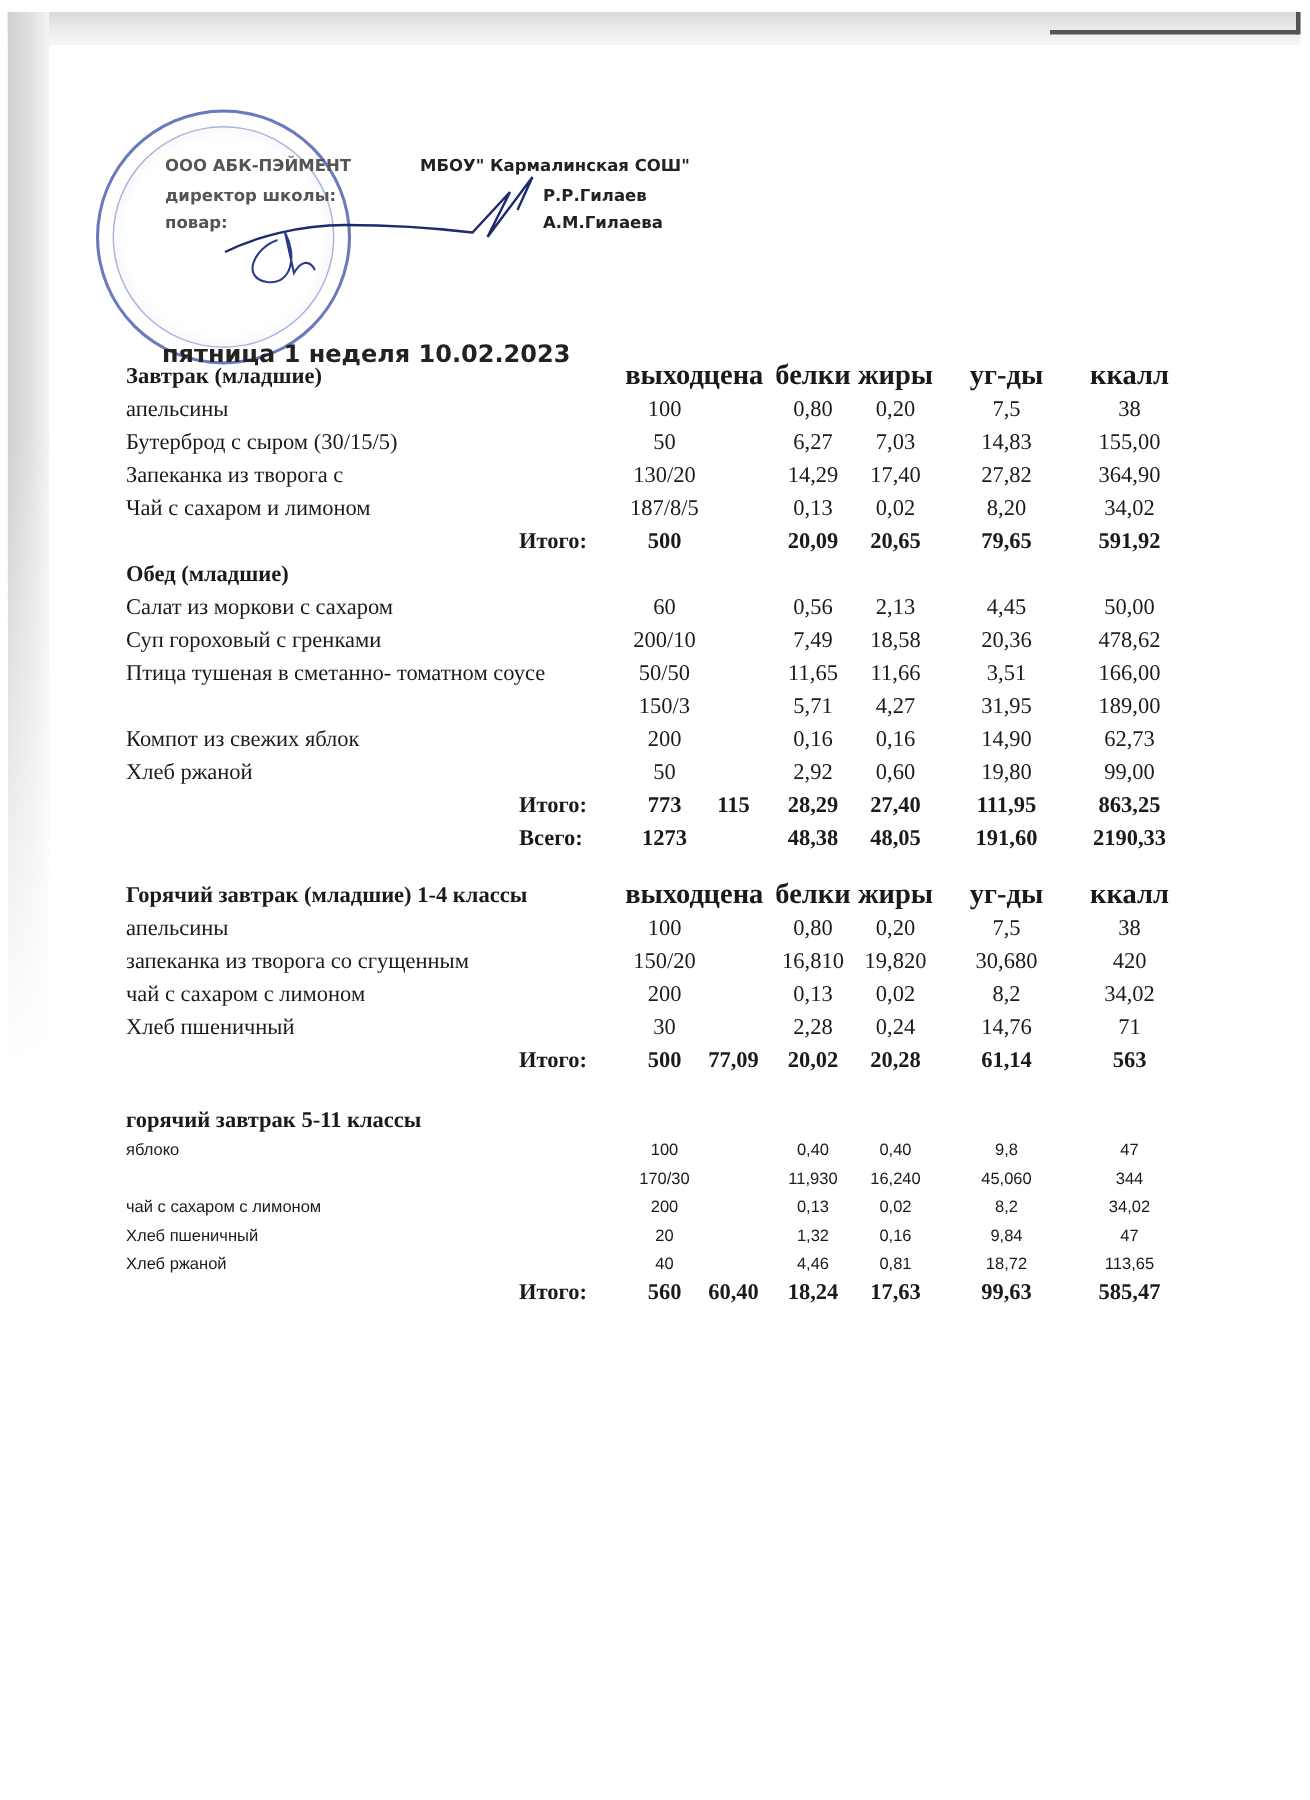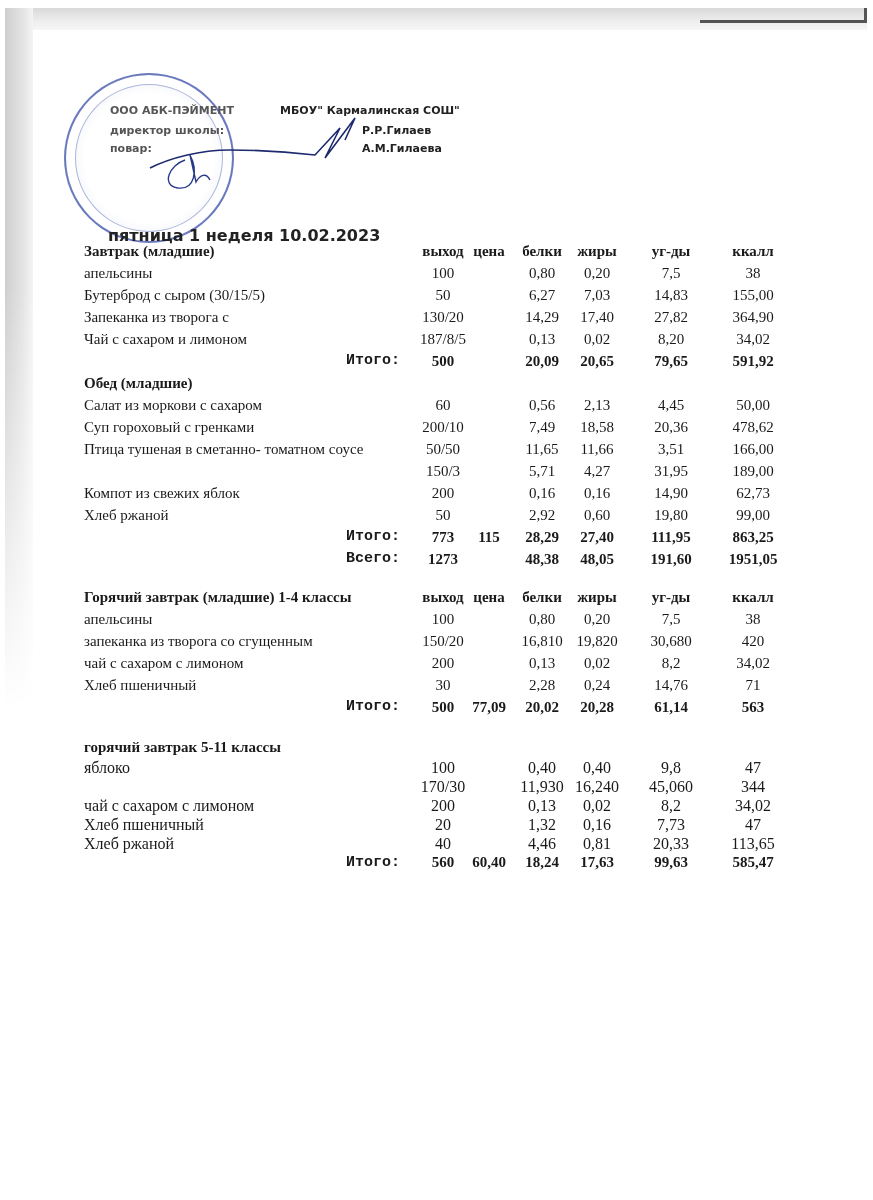--- a/index.html
+++ b/index.html
@@ -42,32 +42,32 @@
     color: #222; white-space: nowrap; padding-left: 20px;
   }
   .hdr.faded { color: #555; }
   .signature {
     position: absolute; left: 140px; top: 110px; width: 300px; height: 90px;
   }
 
   
   .sec { position: absolute; left: 84px; width: 720px; }
   .row { position: relative; height: 22px; font-size: 15px; line-height: 22px; }
-  .row.small { height: 19px; font-size: 16px; line-height: 19px; font-family: Liberation Serif, serif; }
+  .row.small { height: 19px; font-size: 11px; line-height: 19px; font-family: Liberation Sans, sans-serif; }
   .row.head { font-weight: bold; }
   .row .name { position: absolute; left: 0; white-space: nowrap; }
   .row .c { position: absolute; text-align: center; width: 70px; }
   .c.out  { left: 324px; }
   .c.price{ left: 375px; width: 60px; }
   .c.prot { left: 423px; }
   .c.fat  { left: 478px; }
   .c.carb { left: 552px; }
   .c.kcal { left: 633px; width: 72px; }
-  .head .c { font-size: 15px; }
-  .row .lbl { position: absolute; left: 262px; font-weight: bold; font-family: Liberation Mono, monospace; }
+  .head .c { font-size: 19px; }
+  .row .lbl { position: absolute; left: 262px; font-weight: bold; }
   .row.total { font-weight: bold; }
   .row.small.total { font-family: "Liberation Serif", serif; font-size: 15px; }
   .row.small .c.out { left: 324px; }
 </style>
 </head>
 <body>
 
 <div class="scan-top"></div>
 <div class="scan-left"></div>
 <div class="scan-top-line"></div>
@@ -204,21 +204,21 @@
       <span class="c fat">27,40</span>
       <span class="c carb">111,95</span>
       <span class="c kcal">863,25</span>
     </div>
     <div class="row total">
       <span class="lbl">Всего:</span>
       <span class="c out">1273</span>
       <span class="c prot">48,38</span>
       <span class="c fat">48,05</span>
       <span class="c carb">191,60</span>
-      <span class="c kcal">1951,05</span>
+      <span class="c kcal">2190,33</span>
     </div>
   </div>
 
   <div class="sec" style="top:586px;">
     <div class="row head">
       <span class="name">Горячий завтрак (младшие) 1-4 классы</span>
       <span class="c out">выход</span>
       <span class="c price">цена</span>
       <span class="c prot">белки</span>
       <span class="c fat">жиры</span>
@@ -293,29 +293,29 @@
       <span class="c prot">0,13</span>
       <span class="c fat">0,02</span>
       <span class="c carb">8,2</span>
       <span class="c kcal">34,02</span>
     </div>
     <div class="row small">
       <span class="name">Хлеб пшеничный</span>
       <span class="c out">20</span>
       <span class="c prot">1,32</span>
       <span class="c fat">0,16</span>
-      <span class="c carb">7,73</span>
+      <span class="c carb">9,84</span>
       <span class="c kcal">47</span>
     </div>
     <div class="row small">
       <span class="name">Хлеб ржаной</span>
       <span class="c out">40</span>
       <span class="c prot">4,46</span>
       <span class="c fat">0,81</span>
-      <span class="c carb">20,33</span>
+      <span class="c carb">18,72</span>
       <span class="c kcal">113,65</span>
     </div>
     <div class="row small total">
       <span class="lbl">Итого:</span>
       <span class="c out">560</span>
       <span class="c price">60,40</span>
       <span class="c prot">18,24</span>
       <span class="c fat">17,63</span>
       <span class="c carb">99,63</span>
       <span class="c kcal">585,47</span>

